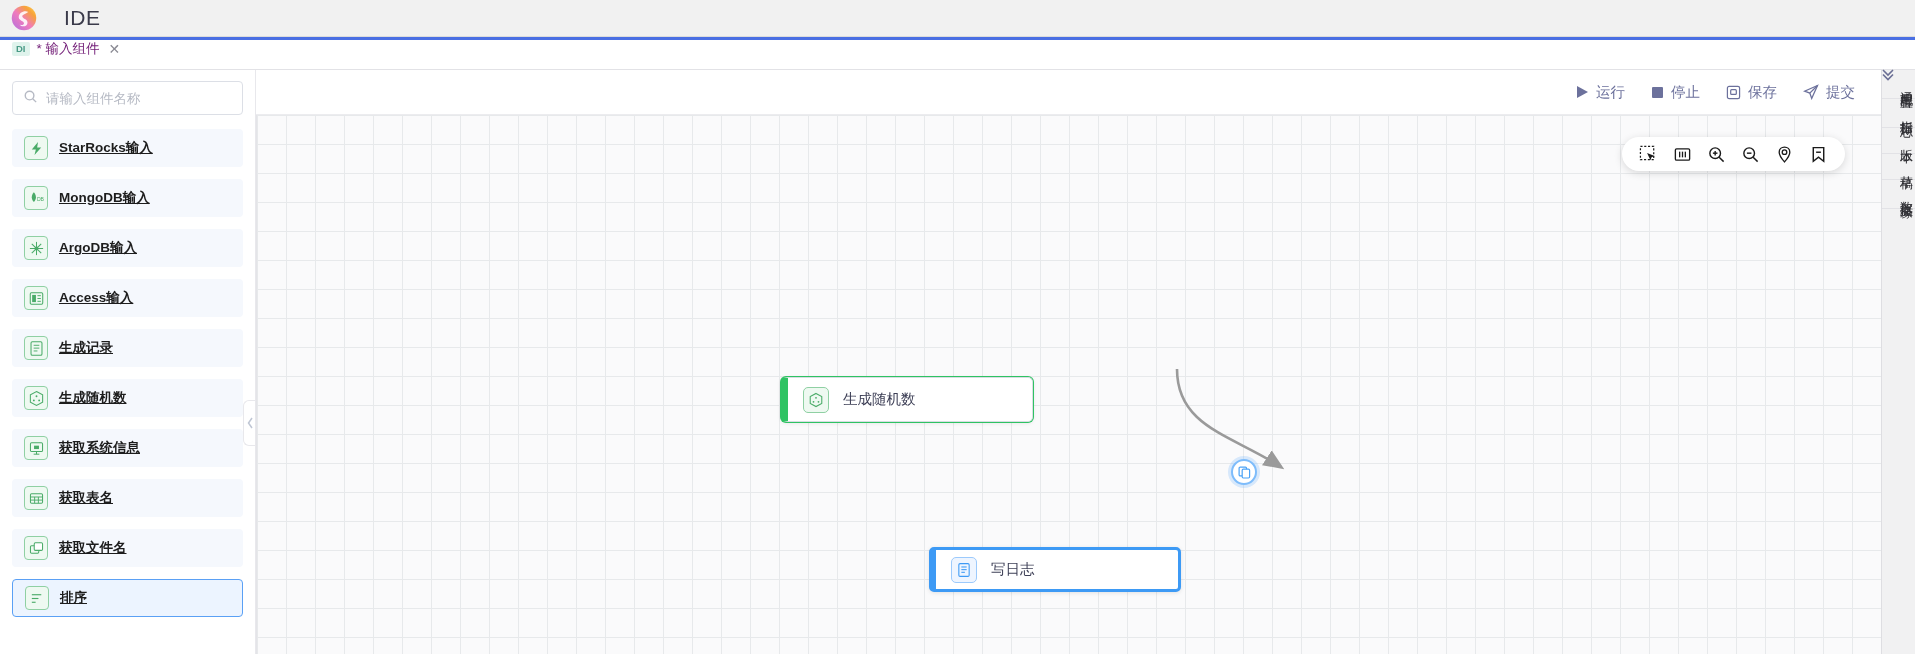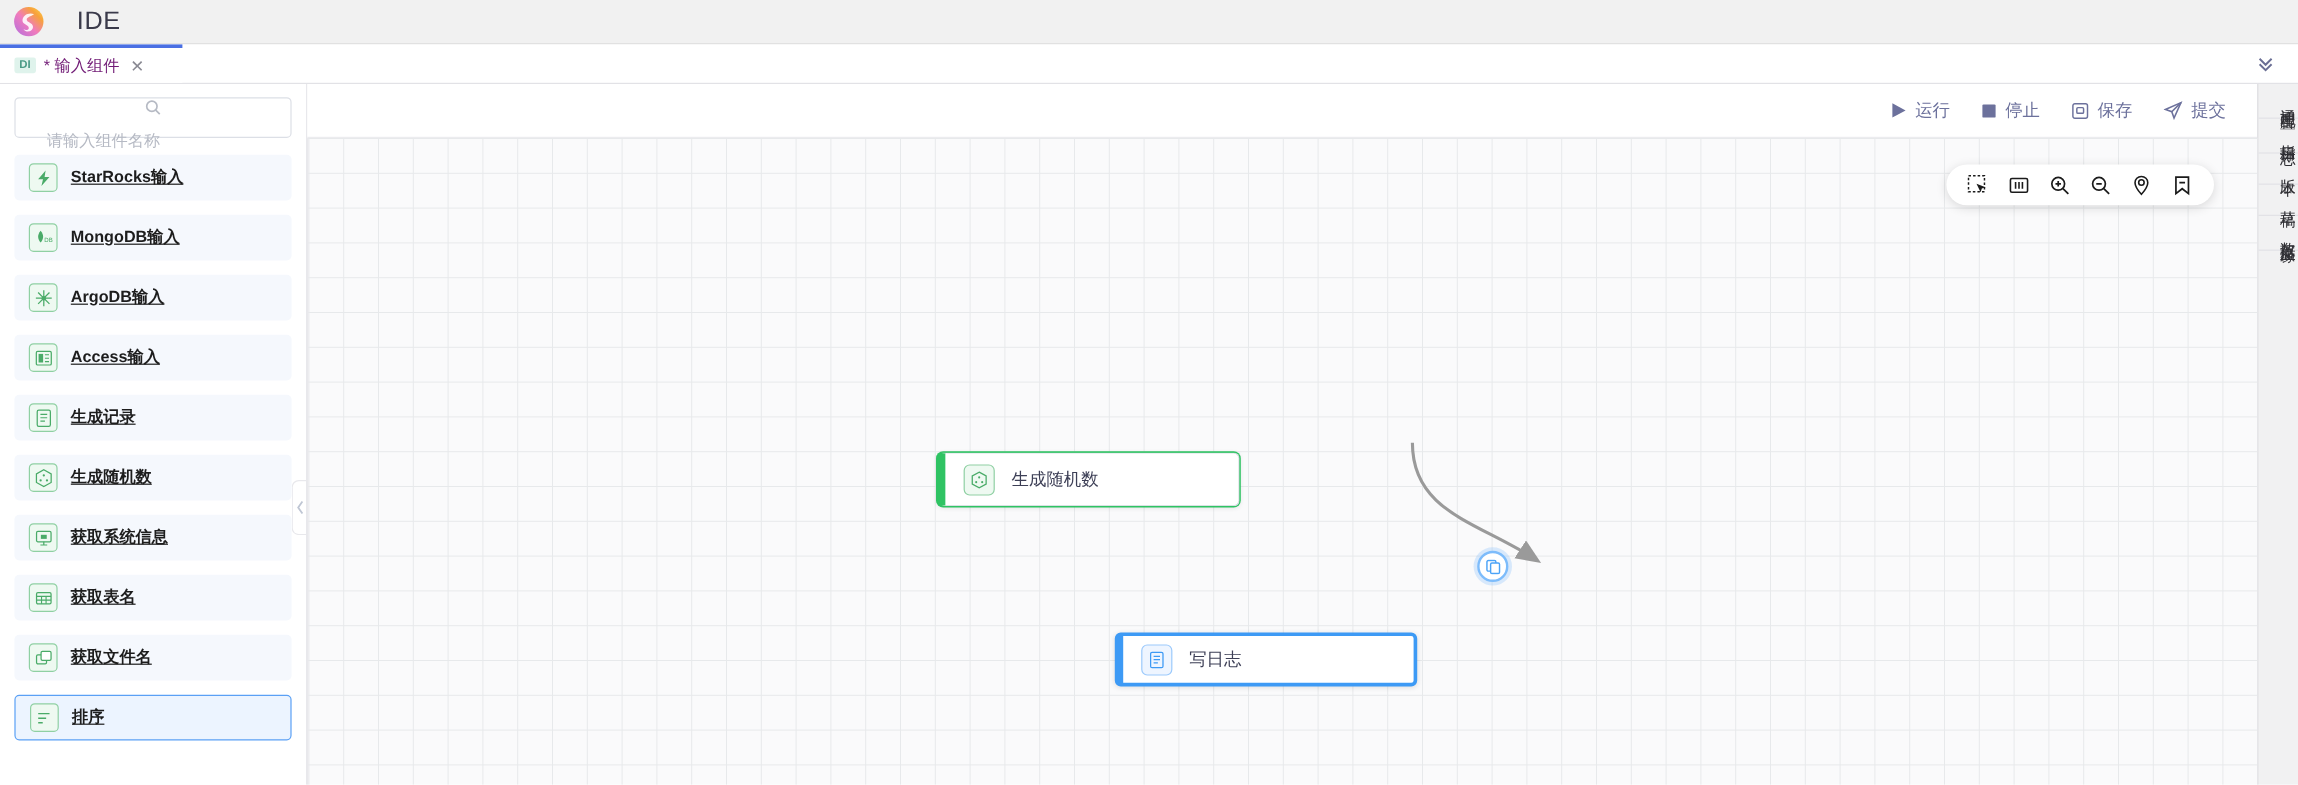--- a/index.html
+++ b/index.html
@@ -23,20 +23,21 @@
     letter-spacing: .5px;
   }
 
   
   .tabstrip {
     height: 33px; width: 100%;
     background: #ffffff;
     border-bottom: 1px solid #e2e2e6;
     display: flex; align-items: stretch;
     position: relative;
+    flex-direction: column;
   }
   .tab {
     display: flex; align-items: center; gap: 7px;
     padding: 0 13px 0 12px;
     border-top: 3px solid #4a6fe3;
     background: #ffffff;
     min-width: 152px;
     position: relative;
   }
   .tab-badge {
@@ -68,21 +69,21 @@
     width: 256px; flex: 0 0 256px;
     background: #ffffff;
     border-right: 1px solid #e8e8ec;
     padding: 11px 12px 0 12px;
     position: relative;
     overflow: hidden;
   }
   .search-box {
     height: 34px; border: 1px solid #dcdfe6; border-radius: 4px;
     display: flex; align-items: center; gap: 8px;
-    padding: 0 10px; margin-bottom: 14px; flex-direction: column;
+    padding: 0 10px; margin-bottom: 14px;
   }
   .search-box input {
     border: none; outline: none; flex: 1;
     font-size: 13.5px; color: #303133;
     font-family: "Liberation Sans", sans-serif;
     background: transparent;
   }
   .search-box input::placeholder { color: #b6bac4; }
 
   .palette-item {
@@ -166,20 +167,21 @@
     cursor: move;
   }
   .node-green {
     border: 1px solid #d9dde3;
     border-left: 7px solid #2fc363;
     box-shadow: 0 0 0 1px #2fc363, 0 1px 4px rgba(0,0,0,.10);
   }
   .node-blue {
     border: 3px solid #3d9af5;
     border-left: 7px solid #3d9af5;
+    margin-top: 20px;
   }
   .node-icon {
     width: 26px; height: 26px; flex: 0 0 26px;
     border-radius: 5px;
     display: flex; align-items: center; justify-content: center;
   }
   .node-icon.green { border: 1px solid #8fd0a3; background: #eef9f1; }
   .node-icon.blue  { border: 1px solid #9ccafc; background: #eef5ff; }
   .node-label { font-size: 14.5px; color: #3d3f56; white-space: nowrap; }
 

